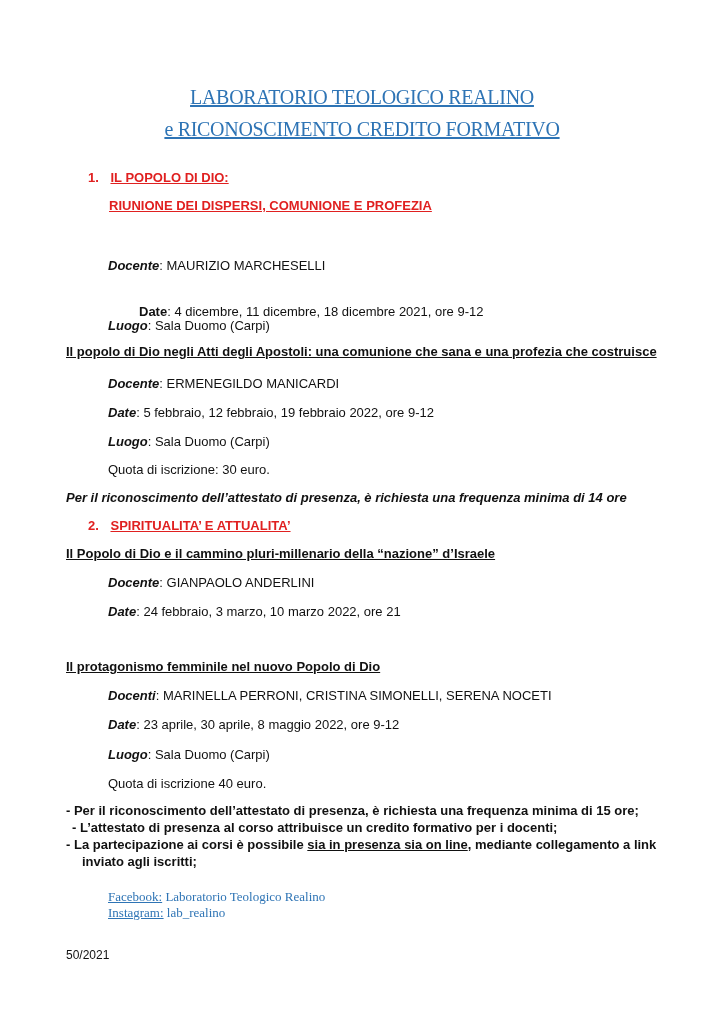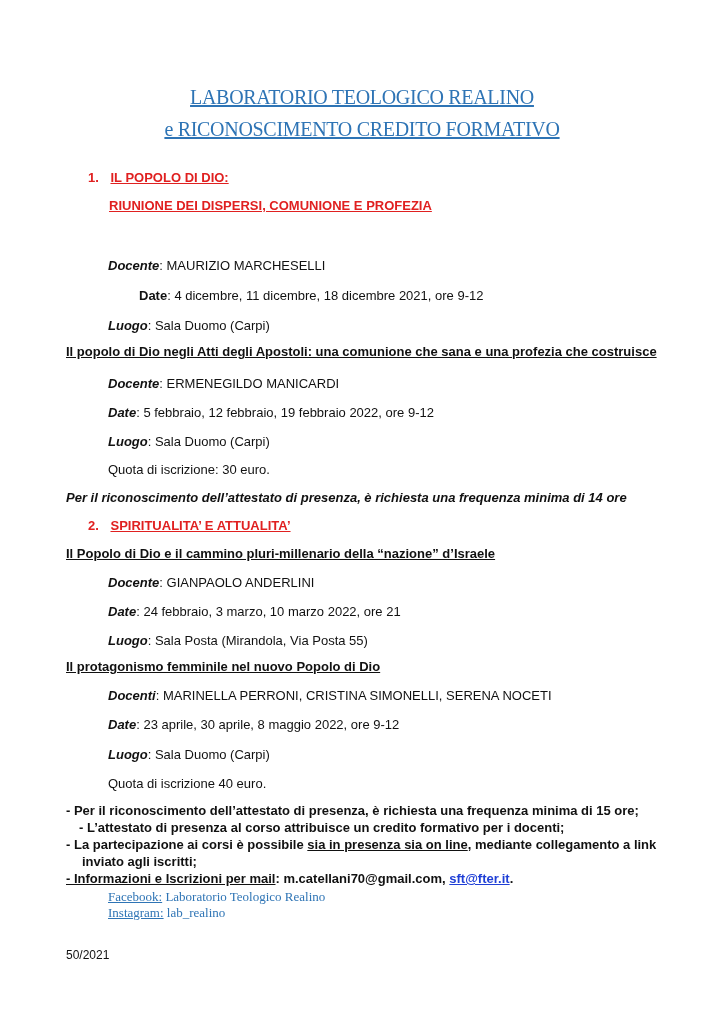--- a/index.html
+++ b/index.html
@@ -35,21 +35,21 @@
 
   <div class="abs" style="left:88px; top:170px;">
     <span class="num">1.</span>
     <span class="red" style="margin-left:8px;">IL POPOLO DI DIO:</span>
   </div>
   <div class="abs red" style="left:109px; top:198px;">RIUNIONE DEI DISPERSI, COMUNIONE E PROFEZIA</div>
 
   <div class="abs ind" style="top:258px;">
     <span class="lab-i">Docente</span><span>: MAURIZIO MARCHESELLI</span>
   </div>
-  <div class="abs ind" style="top:288px;padding-left:31px;">
+  <div class="abs ind" style="top:304px;padding-left:31px;">
     <span class="lab-b">Date</span><span>: 4 dicembre, 11 dicembre, 18 dicembre 2021, ore 9-12</span>
   </div>
   <div class="abs ind" style="top:318px;">
     <span class="lab-i">Luogo</span><span>: Sala Duomo (Carpi)</span>
   </div>
 
   <div class="abs hdr" style="left:66px; top:344px;">Il popolo di Dio negli Atti degli Apostoli: una comunione che sana e una profezia che costruisce</div>
   <div class="abs ind" style="top:376px;">
     <span class="lab-i">Docente</span><span>: ERMENEGILDO MANICARDI</span>
   </div>
@@ -68,45 +68,39 @@
     <span class="red" style="margin-left:8px;">SPIRITUALITA’ E ATTUALITA’</span>
   </div>
 
   <div class="abs hdr" style="left:66px; top:546px;">Il Popolo di Dio e il cammino pluri-millenario della “nazione” d’Israele</div>
   <div class="abs ind" style="top:575px;">
     <span class="lab-i">Docente</span><span>: GIANPAOLO ANDERLINI</span>
   </div>
   <div class="abs ind" style="top:604px;">
     <span class="lab-i">Date</span><span>: 24 febbraio, 3 marzo, 10 marzo 2022, ore 21</span>
   </div>
-  <div class="abs ind" style="top:633px;">
-    <span class="lab-i">Luogo</span><span>: Sala Posta (Mirandola, Via Posta 55)</span>
-  </div>
 
   <div class="abs hdr" style="left:66px; top:659px;">Il protagonismo femminile nel nuovo Popolo di Dio</div>
   <div class="abs ind" style="top:688px;">
     <span class="lab-i">Docenti</span><span>: MARINELLA PERRONI, CRISTINA SIMONELLI, SERENA NOCETI</span>
   </div>
   <div class="abs ind" style="top:717px;">
     <span class="lab-i">Date</span><span>: 23 aprile, 30 aprile, 8 maggio 2022, ore 9-12</span>
   </div>
   <div class="abs ind" style="top:747px;">
     <span class="lab-i">Luogo</span><span>: Sala Duomo (Carpi)</span>
   </div>
   <div class="abs ind" style="top:776px;">Quota di iscrizione 40 euro.</div>
 
   <div class="abs foot" style="left:66px; top:803px;">- Per il riconoscimento dell’attestato di presenza, è richiesta una frequenza minima di 15 ore;</div>
-  <div class="abs foot" style="left:79px; top:820px;">- L’attestato di presenza al corso attribuisce un credito formativo per i docenti;</div>
+  <div class="abs foot" style="left:72px; top:820px;">- L’attestato di presenza al corso attribuisce un credito formativo per i docenti;</div>
   <div class="abs foot" style="left:66px; top:837px;">
     <span>- La partecipazione ai corsi è possibile </span><span class="u">sia in presenza sia on line</span><span>, mediante collegamento a link</span>
   </div>
   <div class="abs foot" style="left:66px; top:854px;padding-left:16px;">inviato agli iscritti;</div>
-  <div class="abs foot" style="left:66px; top:871px;">
-    <span class="u">- Informazioni e Iscrizioni per mail</span><span>: m.catellani70@gmail.com, </span><span class="link">sft@fter.it</span><span>.</span>
-  </div>
   <div class="abs social" style="left:108px; top:889px;">
     <span class="k">Facebook:</span><span> Laboratorio Teologico Realino</span>
   </div>
   <div class="abs social" style="left:108px; top:905px;">
     <span class="k">Instagram:</span><span> lab_realino</span>
   </div>
 
   <div class="abs" style="left:66px; top:948px; font-size:12px;">50/2021</div>
 </div>
 

